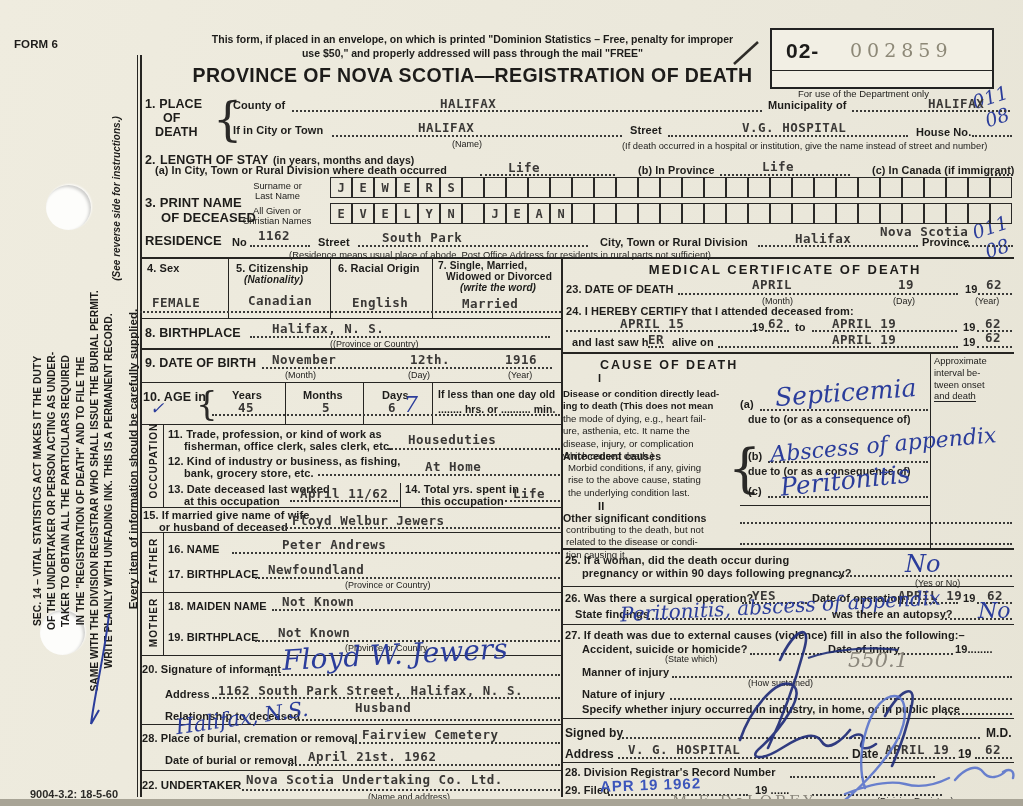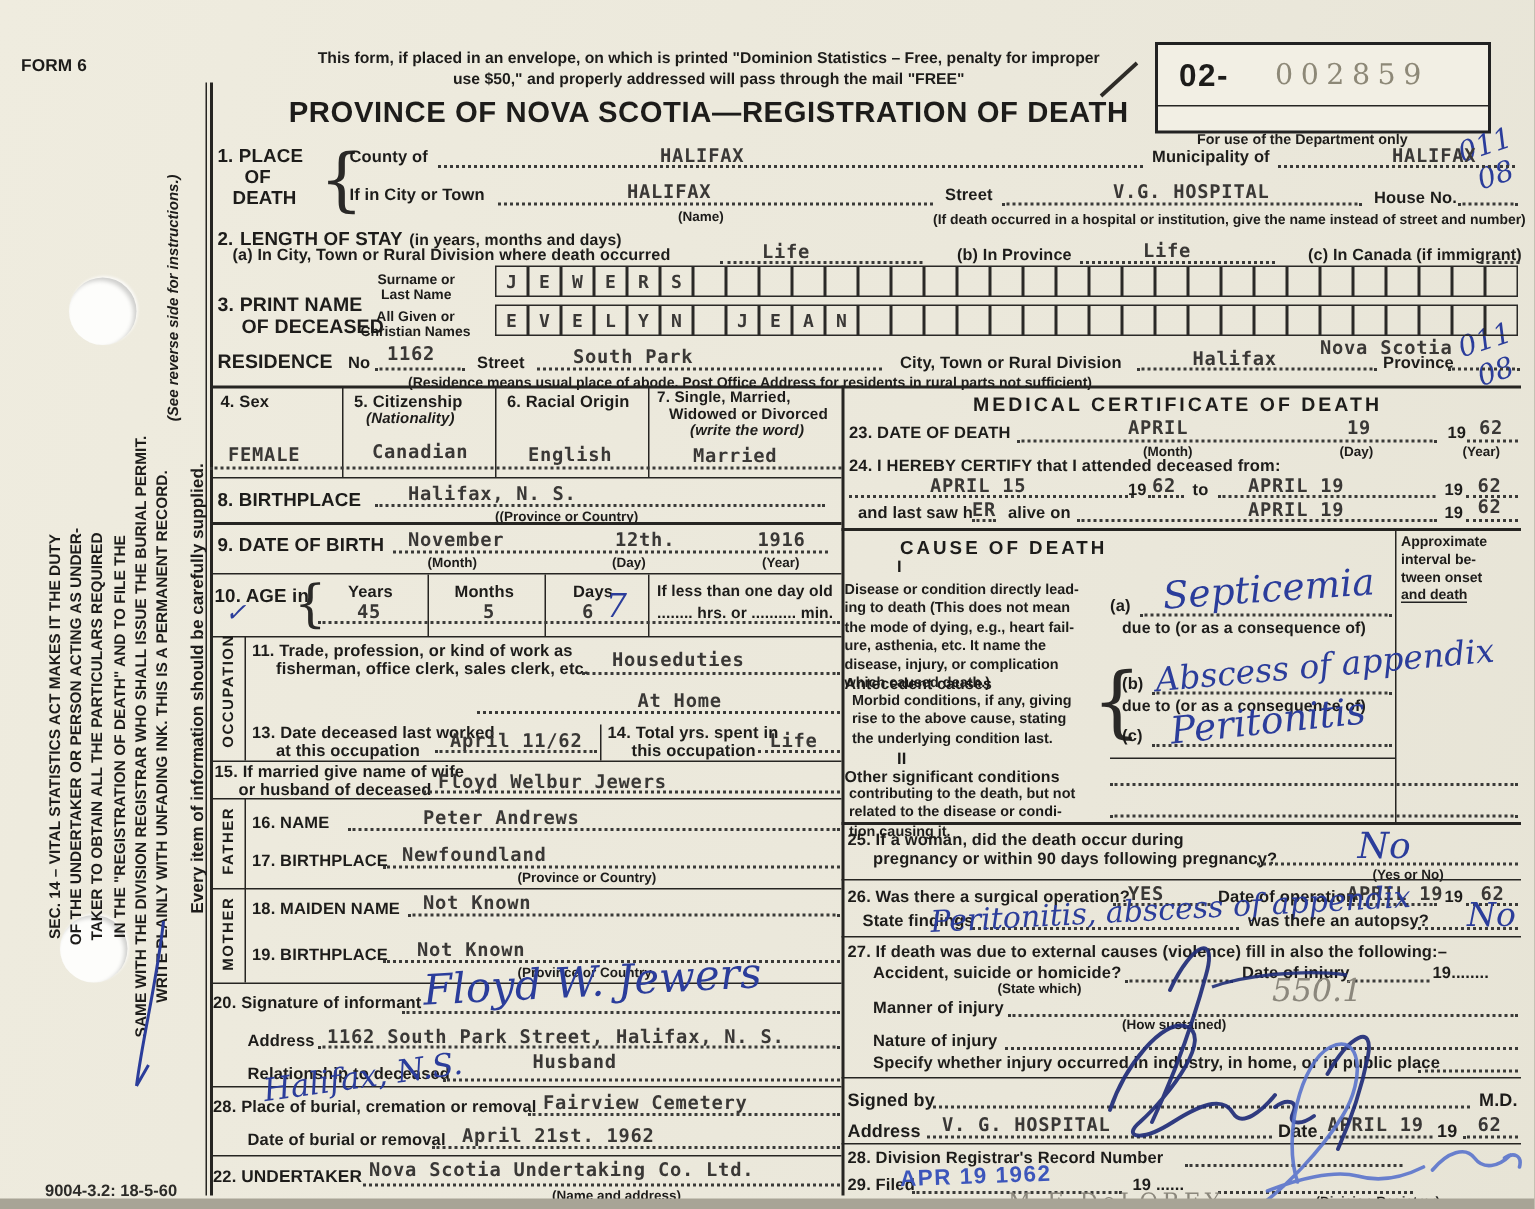--- a/index.html
+++ b/index.html
@@ -2,21 +2,21 @@
 <html><head>
 <meta charset="utf-8">
 <style>
   html,body{margin:0;padding:0;background:#b9b5a8;}
   .sheet{position:relative;width:1023px;height:806px;overflow:hidden;
     background:linear-gradient(105deg,#efecdf 0%,#ece9dc 40%,#eae7da 70%,#e7e4d6 100%);
     font-family:"Liberation Sans",sans-serif;color:#1d1c1a;}
   .abs{position:absolute;}
   .lbl{font-weight:bold;font-size:11px;letter-spacing:.1px;}
   .big{font-size:12.5px;}
-  .cap{font-weight:bold;font-size:9px;}
+  .cap{font-weight:normal;font-size:9px;}
   .it{font-style:italic;}
   .typed{font-family:"DejaVu Sans Mono","Liberation Mono",monospace;font-size:12.5px;font-weight:600;color:#3a3836;letter-spacing:.5px;white-space:nowrap;}
   .hand{font-family:"DejaVu Serif",serif;font-style:italic;color:#2b3d9b;white-space:nowrap;}
   .pencil{font-family:"DejaVu Serif",serif;color:#8b877c;}
   .dot{border-bottom:2px dotted #3a3a38;height:0;}
   .hl{background:#262522;height:1px;}
   .hl2{background:#262522;height:2px;}
   .vl{background:#262522;width:1px;}
   .cell{border:1.4px solid #2a2927;border-left-width:.7px;border-right-width:.7px;
     display:inline-flex;align-items:center;justify-content:center;
@@ -255,20 +255,24 @@
   <div class="abs hl" style="left:140px;top:424px;width:421px;"></div>
 
   <div class="abs vl" style="left:163px;top:424px;height:83px;"></div>
   <div class="abs vtext" style="left:118px;top:458px;width:70px;text-align:center;">OCCUPATION</div>
   <div class="abs lbl" style="left:168px;top:428px;">
     <span>11.</span> <span>Trade, profession, or kind of work as</span><br>
     <span style="padding-left:16px;">fisherman, office clerk, sales clerk, etc.</span>
   </div>
   <div class="abs dot" style="left:388px;top:448px;width:172px;"></div>
   <div class="abs typed" style="left:408px;top:432px;">Houseduties</div>
+  <div class="abs lbl" style="left:168px;top:455px;">
+    <span>12.</span> <span>Kind of industry or business, as fishing,</span><br>
+    <span style="padding-left:16px;">bank, grocery store, etc.</span>
+  </div>
   <div class="abs dot" style="left:318px;top:474px;width:242px;"></div>
   <div class="abs typed" style="left:425px;top:459px;">At Home</div>
   <div class="abs lbl" style="left:168px;top:483px;">
     <span>13.</span> <span>Date deceased last worked</span><br>
     <span style="padding-left:16px;">at this occupation</span>
   </div>
   <div class="abs dot" style="left:290px;top:500px;width:108px;"></div>
   <div class="abs typed" style="left:300px;top:486px;">April 11/62</div>
   <div class="abs vl" style="left:400px;top:483px;height:24px;"></div>
   <div class="abs lbl" style="left:405px;top:483px;">

